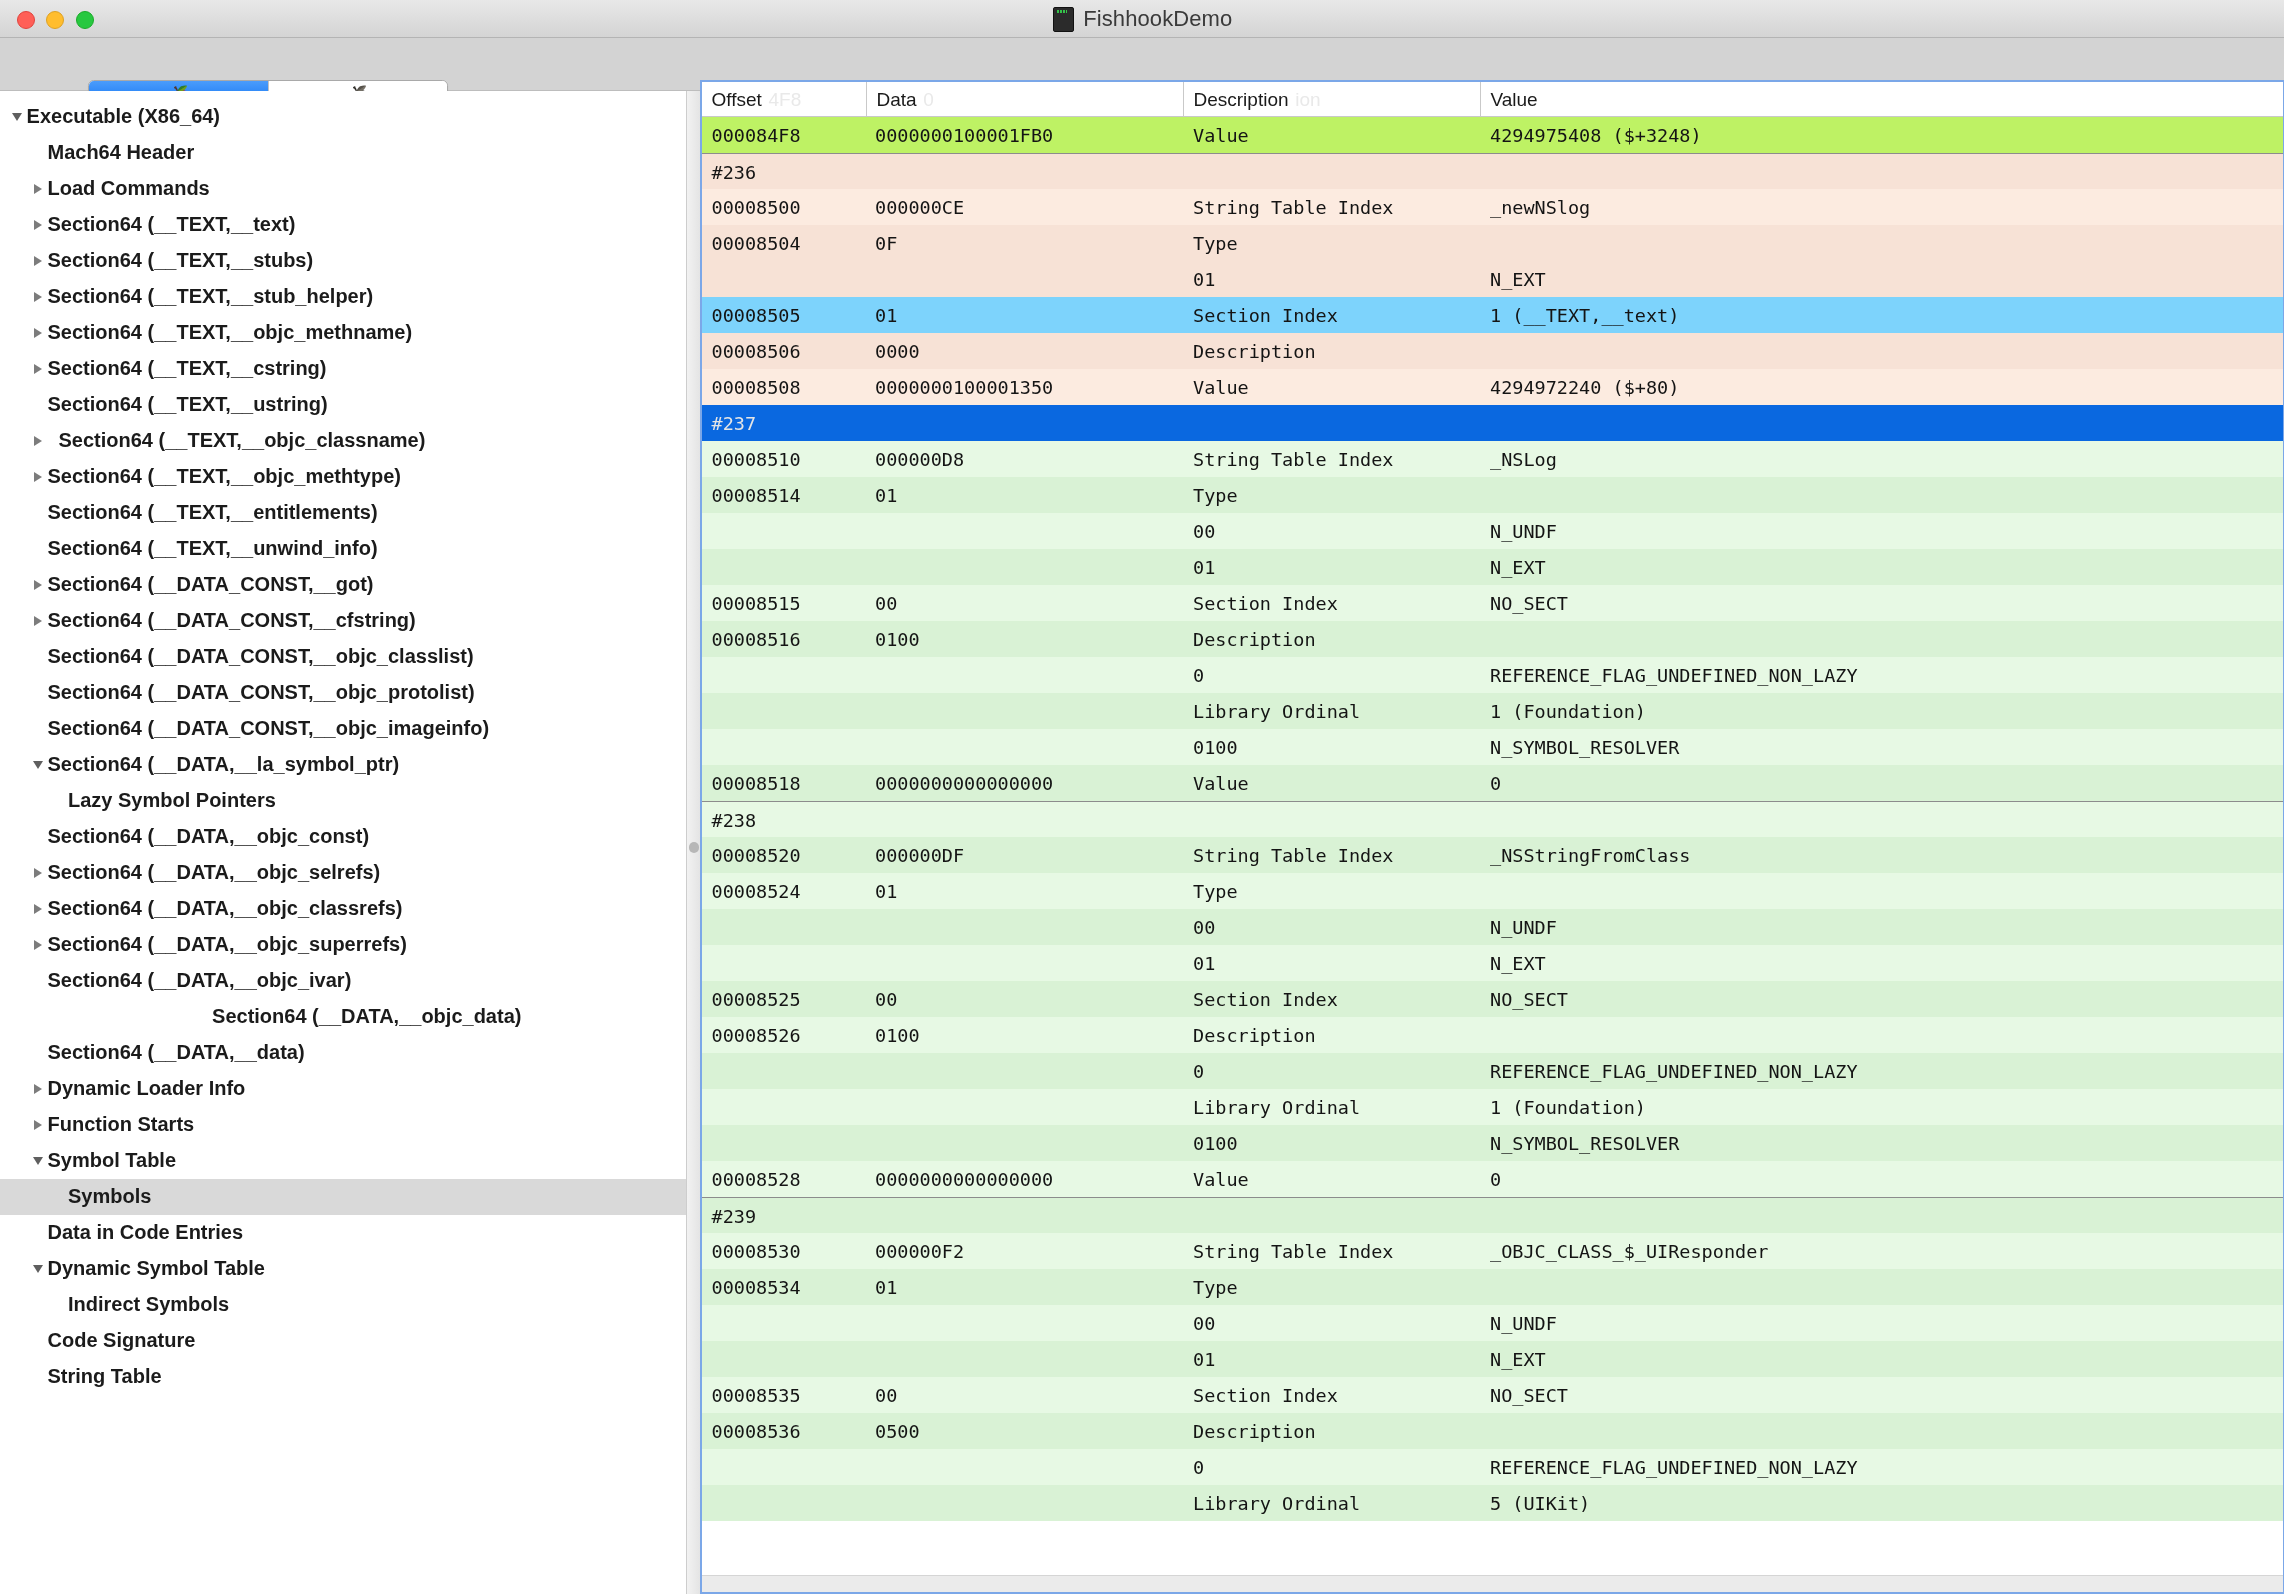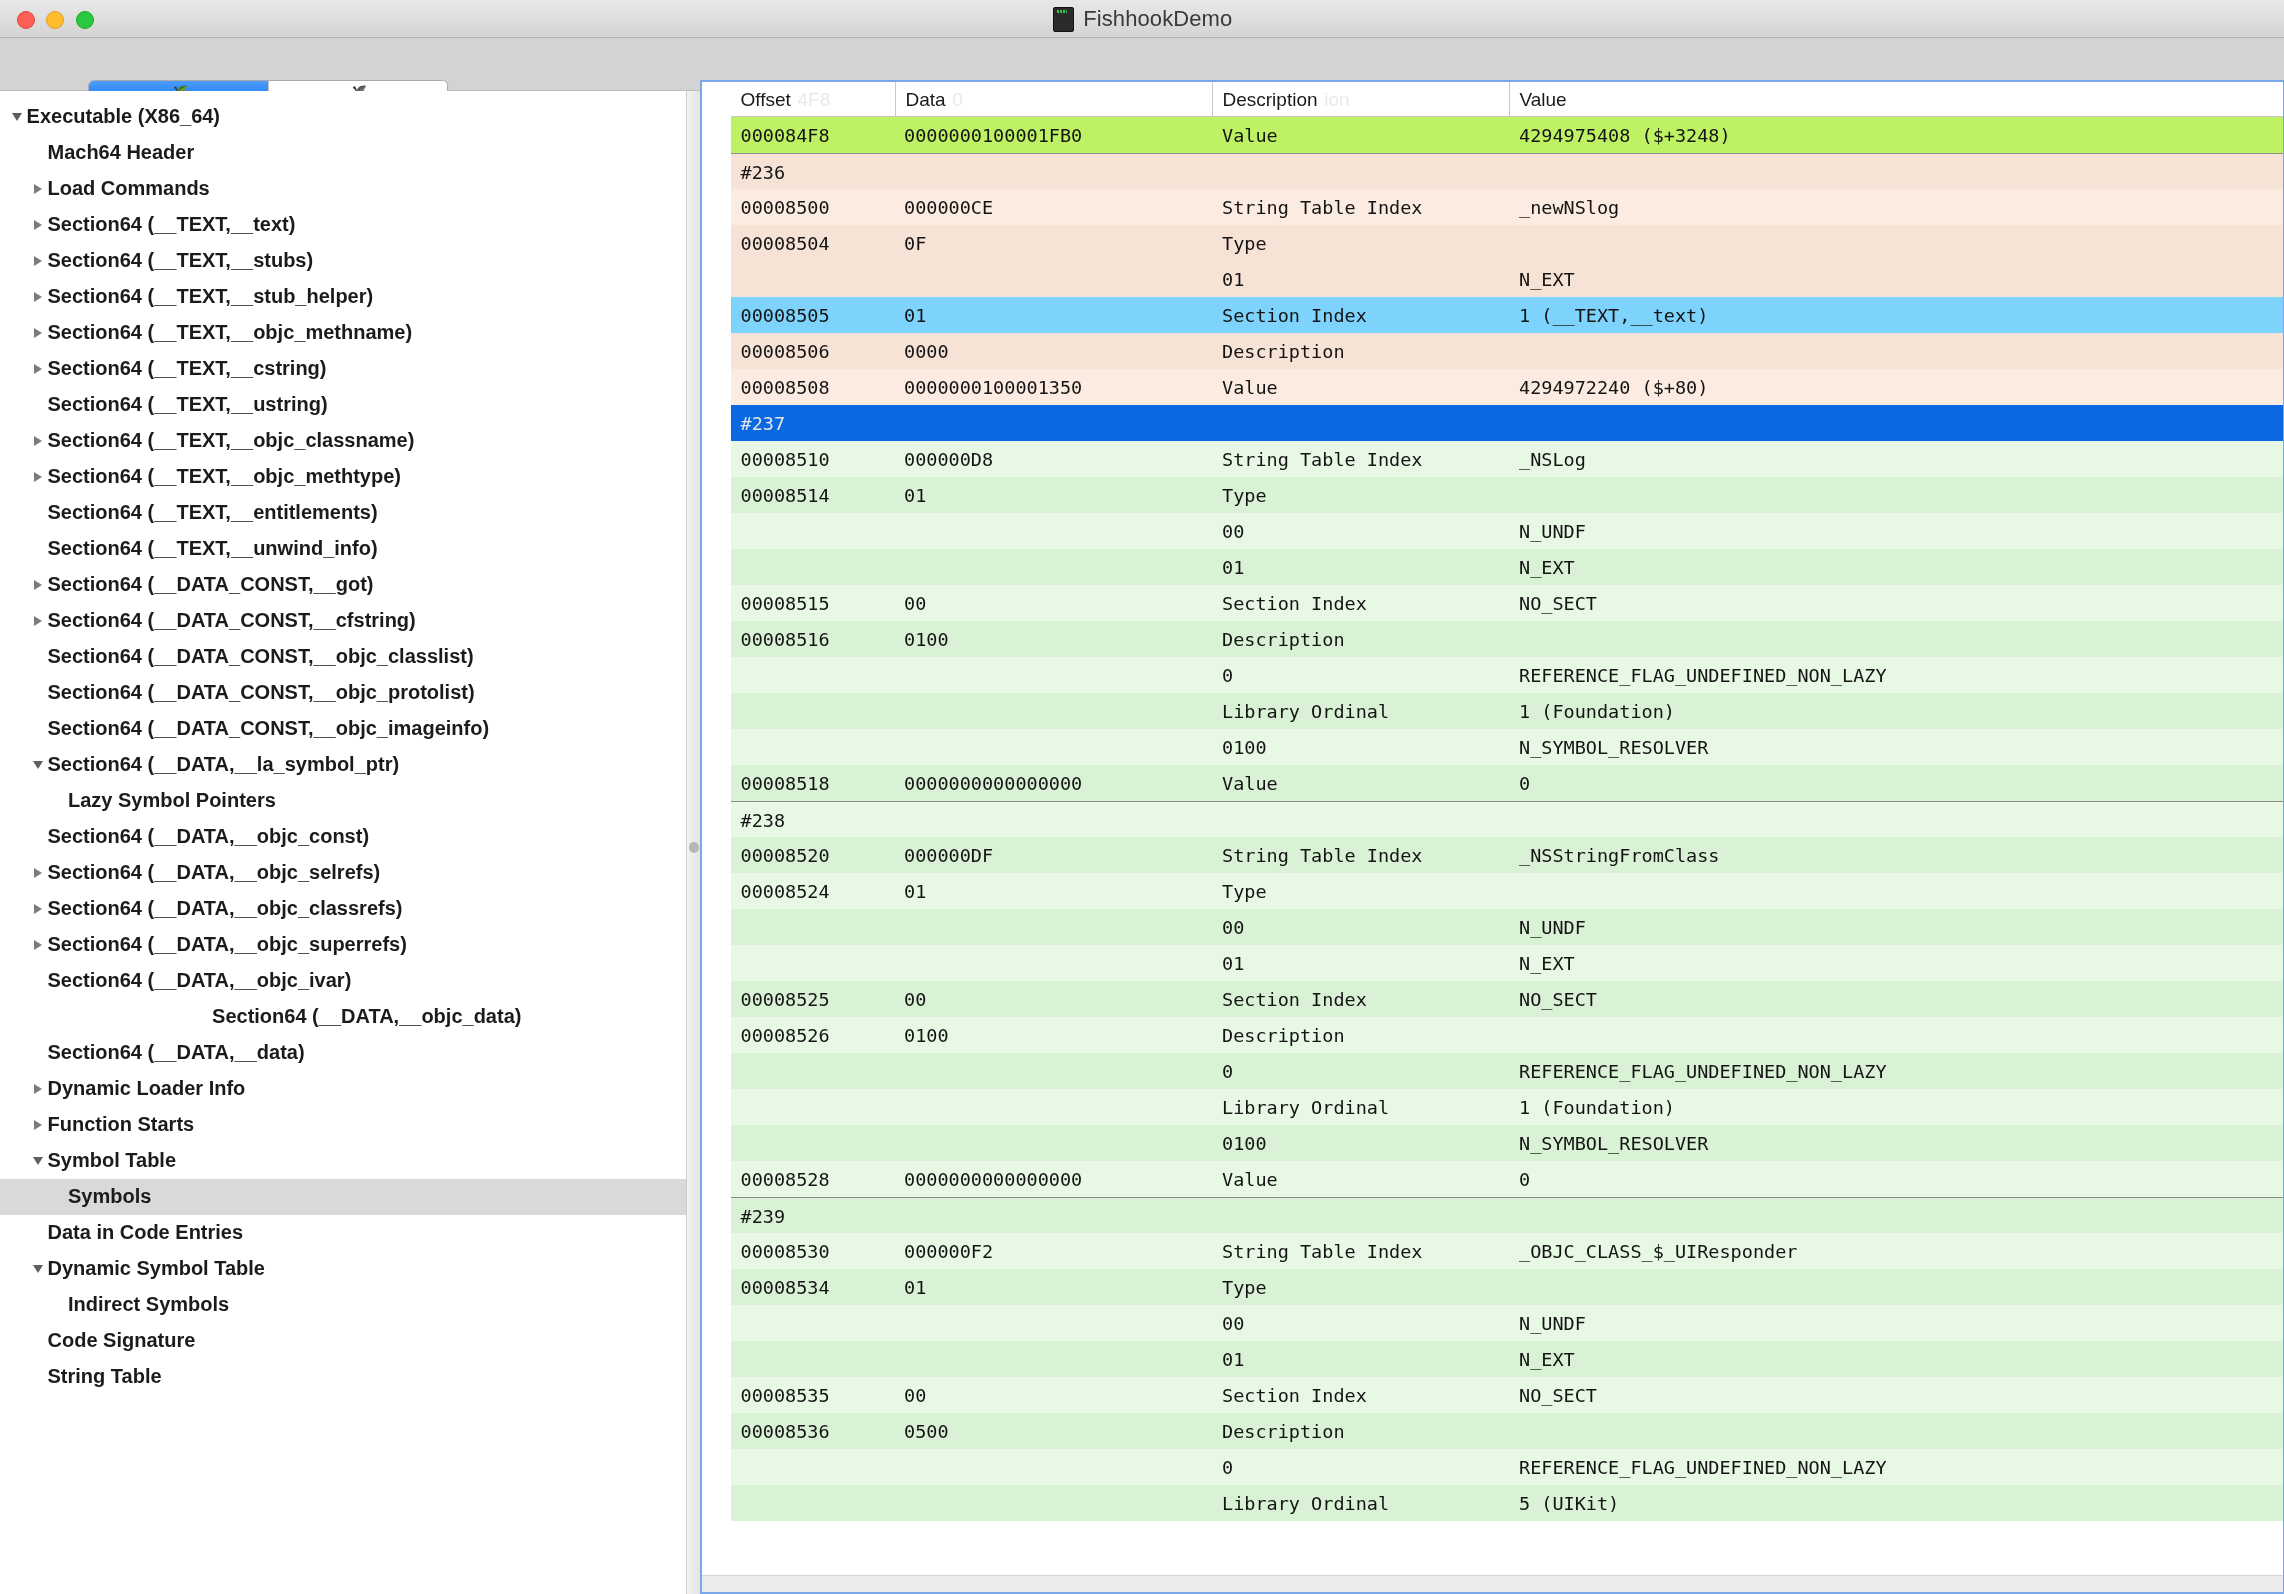--- a/index.html
+++ b/index.html
@@ -91,21 +91,21 @@
     background: linear-gradient(to right,#f2f2f2,#e4e4e4);
   }
   .handle {
     position: absolute; left: 1.9px; top: 751px; width: 10.5px; height: 10.5px;
     background: #b7b7b7; border-radius: 50%;
   }
 
   
   .pane {
     position: absolute; left: 700px; top: 80px; width: 1585px; height: 1514px;
-    border: 2.9px solid #7ba7e8; background: #fff; overflow: hidden; padding-left: 29px;
+    border: 2.9px solid #7ba7e8; background: #fff; overflow: hidden;
   }
   .thead {
     height: 35px; background: #fff; border-bottom: 1px solid #c9c9c9;
     position: relative;
   }
   .th {
     position: absolute; top: 0; height: 35px; display: flex; align-items: center;
     font-size: 19px; color: #1a1a1a; padding-left: 9.5px;
   }
   .th.sep { border-left: 1px solid #c9c9c9; }
@@ -210,21 +210,21 @@
       <div class="node" style="padding-left: 28.5px;">
         <span class="tw">
           <i class="tri closed"></i>
         </span>
         <span>Section64 (__TEXT,__cstring)</span>
       </div>
       <div class="node" style="padding-left: 28.5px;">
         <span class="tw"></span>
         <span>Section64 (__TEXT,__ustring)</span>
       </div>
-      <div class="node" style="padding-left: 28.5px;">
+      <div class="node" style="padding-left: 28.5px; gap: 11px;">
         <span class="tw">
           <i class="tri closed"></i>
         </span>
         <span>Section64 (__TEXT,__objc_classname)</span>
       </div>
       <div class="node" style="padding-left: 28.5px;">
         <span class="tw">
           <i class="tri closed"></i>
         </span>
         <span>Section64 (__TEXT,__objc_methtype)</span>

